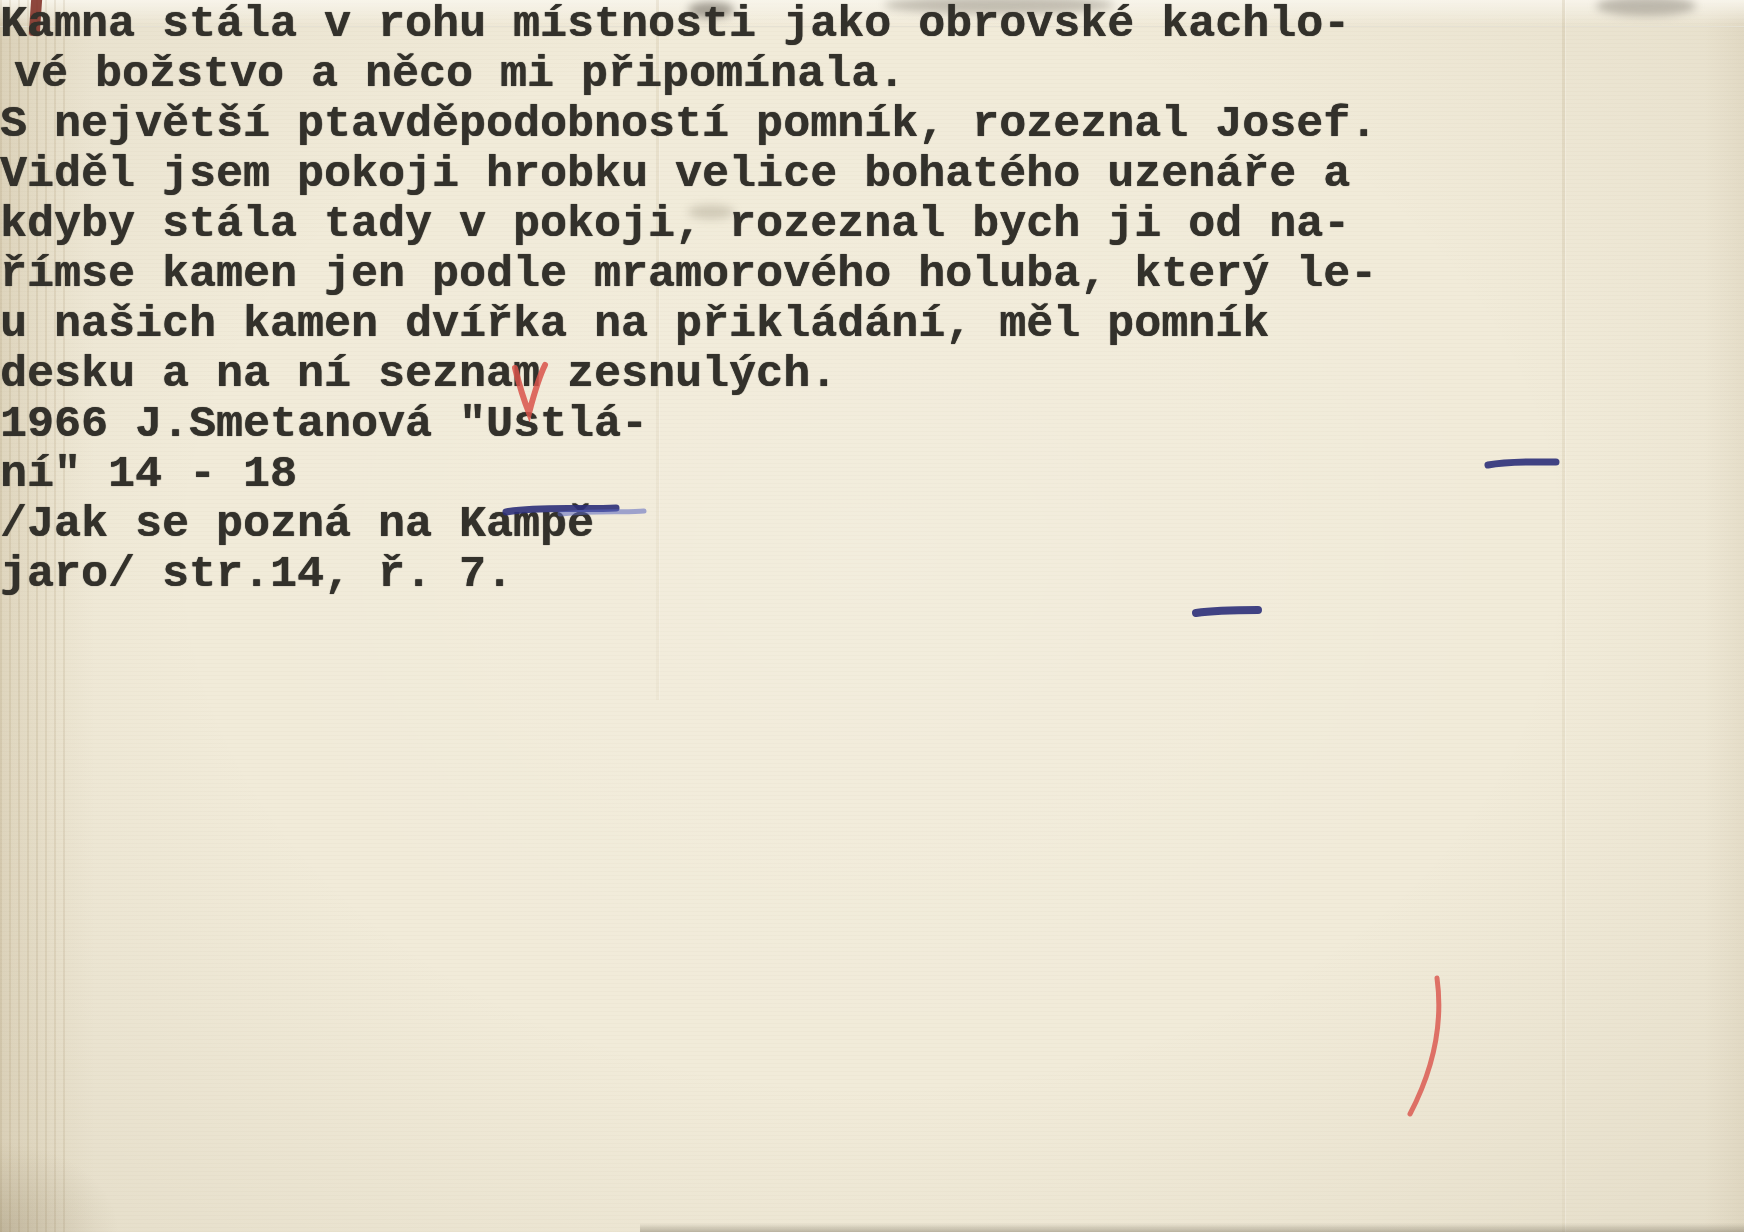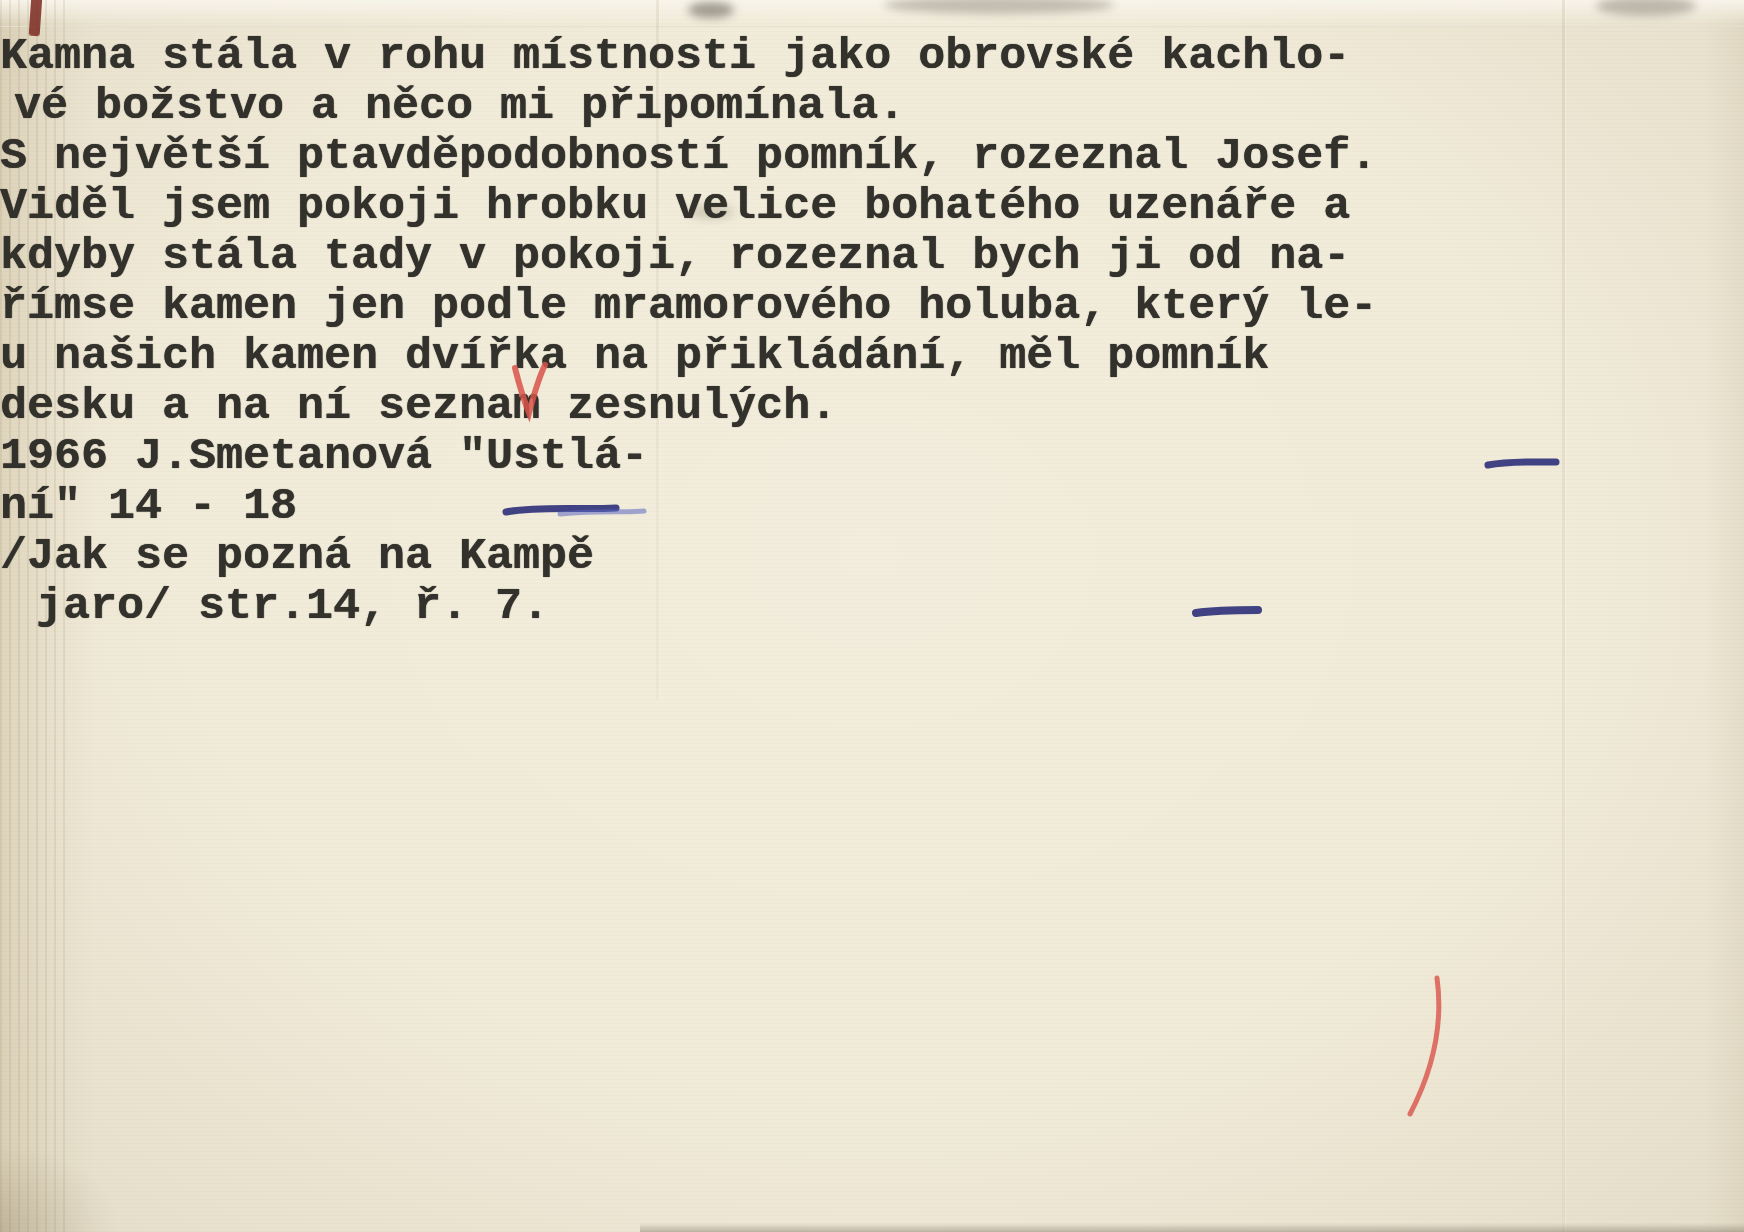--- a/index.html
+++ b/index.html
@@ -74,35 +74,35 @@
   <div class="smudge" style="left:884px;top:-4px;width:230px;height:18px;background:rgba(130,124,110,0.45);"></div>
   <div class="smudge" style="left:1596px;top:-4px;width:100px;height:20px;background:rgba(135,130,118,0.5);"></div>
   <div class="smudge" style="left:688px;top:205px;width:46px;height:14px;background:rgba(150,140,120,0.35);"></div>
   <div class="fold" style="left:656px;height:700px;opacity:.5;"></div>
   <div class="fold" style="left:1562px;height:1232px;opacity:.6;"></div>
   <div class="bottom-edge"></div>
   <div class="corner-shadow"></div>
 
 
   <div class="paragraph">
-    <div class="tw" style="position:relative;left:0;top:0;margin-top:32px;">Kamna stála v rohu místnosti jako obrovské kachlo-</div>
+    <div class="tw" style="position:relative;left:0;top:0;">Kamna stála v rohu místnosti jako obrovské kachlo-</div>
     <div class="tw" style="position:relative;left:14px;top:0;">vé božstvo a něco mi připomínala.</div>
     <div class="tw" style="position:relative;left:0;top:0;">S největší ptavděpodobností pomník, rozeznal Josef.</div>
     <div class="tw" style="position:relative;left:0;top:0;">Viděl jsem pokoji hrobku velice bohatého uzenáře a</div>
     <div class="tw" style="position:relative;left:0;top:0;">kdyby stála tady v pokoji, rozeznal bych ji od na-</div>
     <div class="tw" style="position:relative;left:0;top:0;">římse kamen jen podle mramorového holuba, který le-</div>
     <div class="tw" style="position:relative;left:0;top:0;">u našich kamen dvířka na přikládání, měl pomník</div>
     <div class="tw" style="position:relative;left:0;top:0;">desku a na ní seznam zesnulých.</div>
   </div>
 
   <div class="citation">
     <div class="tw" style="position:relative;left:0;top:0;">1966 J.Smetanová "Ustlá-</div>
     <div class="tw" style="position:relative;left:0;top:0;">ní" 14 - 18</div>
     <div class="tw" style="position:relative;left:0;top:0;">/Jak se pozná na Kampě</div>
-    <div class="tw" style="position:relative;left:0;top:0;margin-left:36px;">jaro/ str.14, ř. 7.</div>
+    <div class="tw" style="position:relative;left:0;top:0;">jaro/ str.14, ř. 7.</div>
   </div>
 
   <svg class="ink-overlay" width="1744" height="1232" viewBox="0 0 1744 1232">
 
     <path d="M515,368 C520,388 525,403 529,413 C533,398 538,379 545,365" fill="none" stroke="#d9534a" stroke-width="6" stroke-linecap="round" opacity="0.85"></path>
 
     <path d="M506,512 C540,506 580,510 616,508" fill="none" stroke="#2c3079" stroke-width="7" stroke-linecap="round" opacity="0.9"></path>
     <path d="M560,514 C600,510 628,513 644,511" fill="none" stroke="#5a66c0" stroke-width="5" stroke-linecap="round" opacity="0.55"></path>
 
     <path d="M1488,465 C1510,461 1536,462 1556,462" fill="none" stroke="#2c3079" stroke-width="7" stroke-linecap="round" opacity="0.9"></path>

